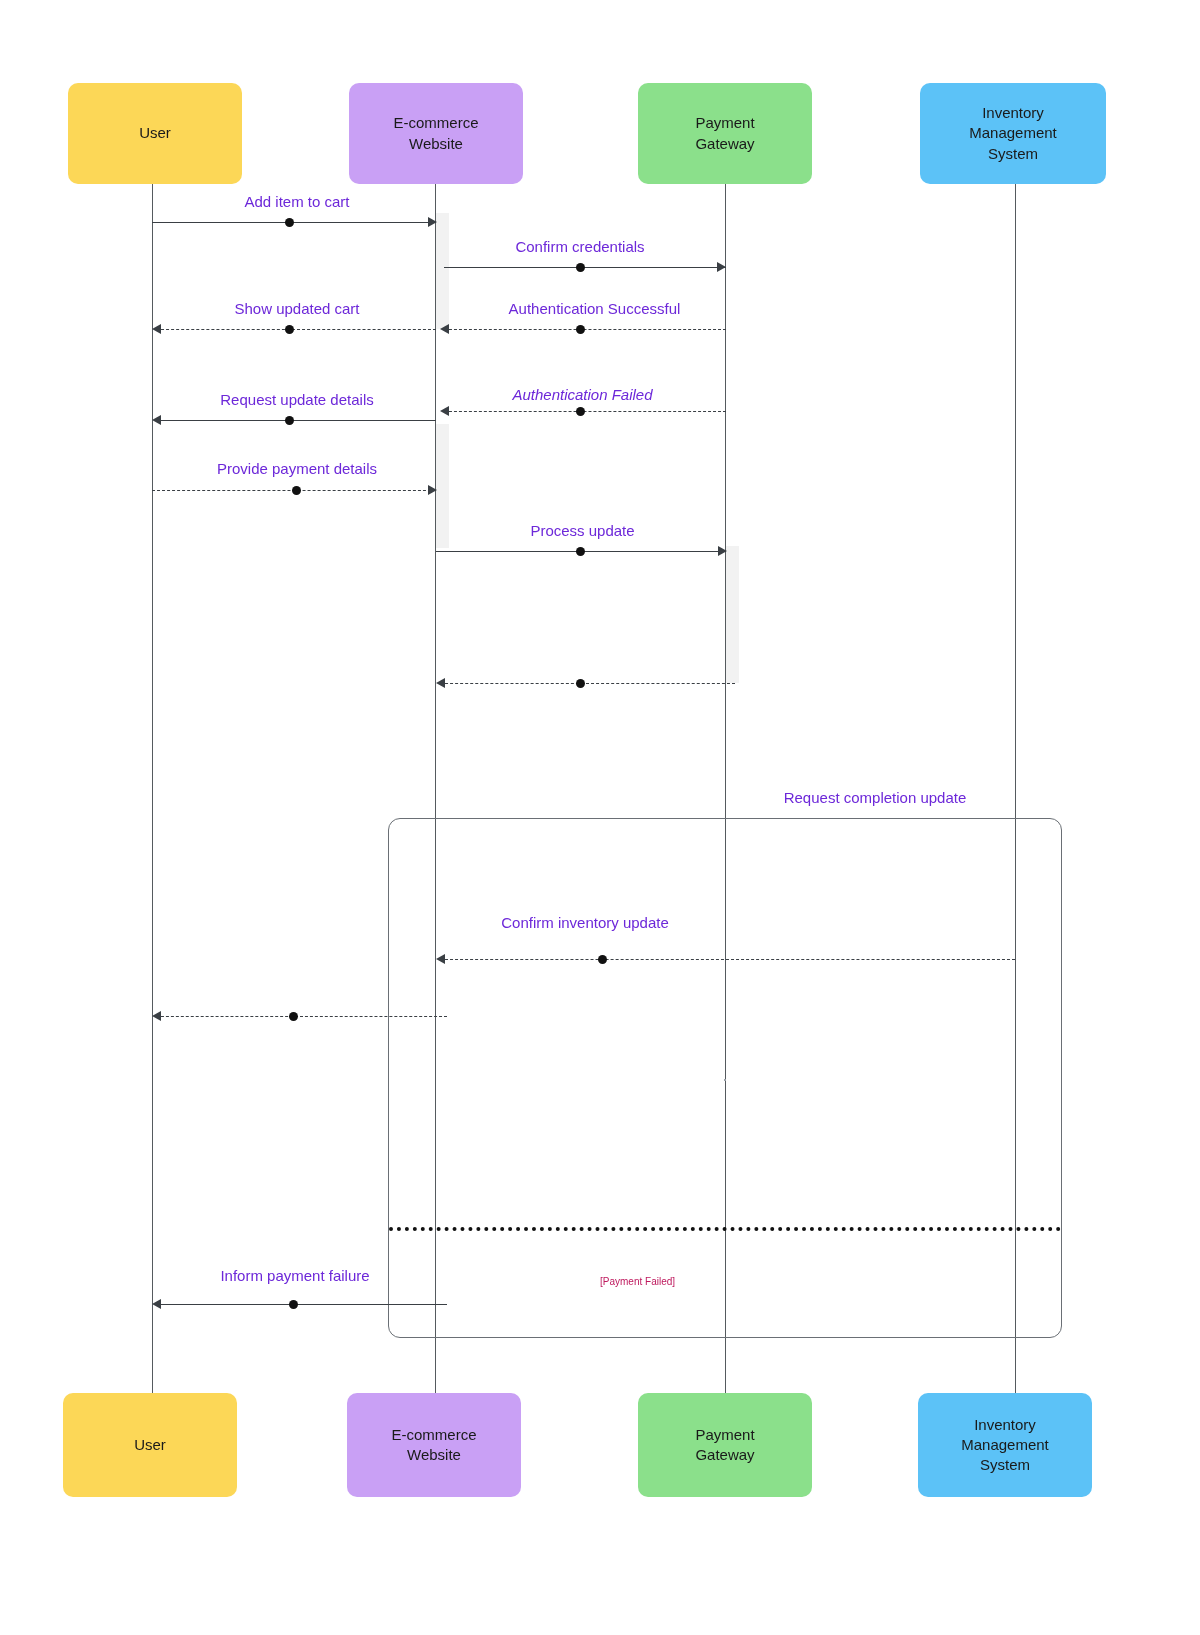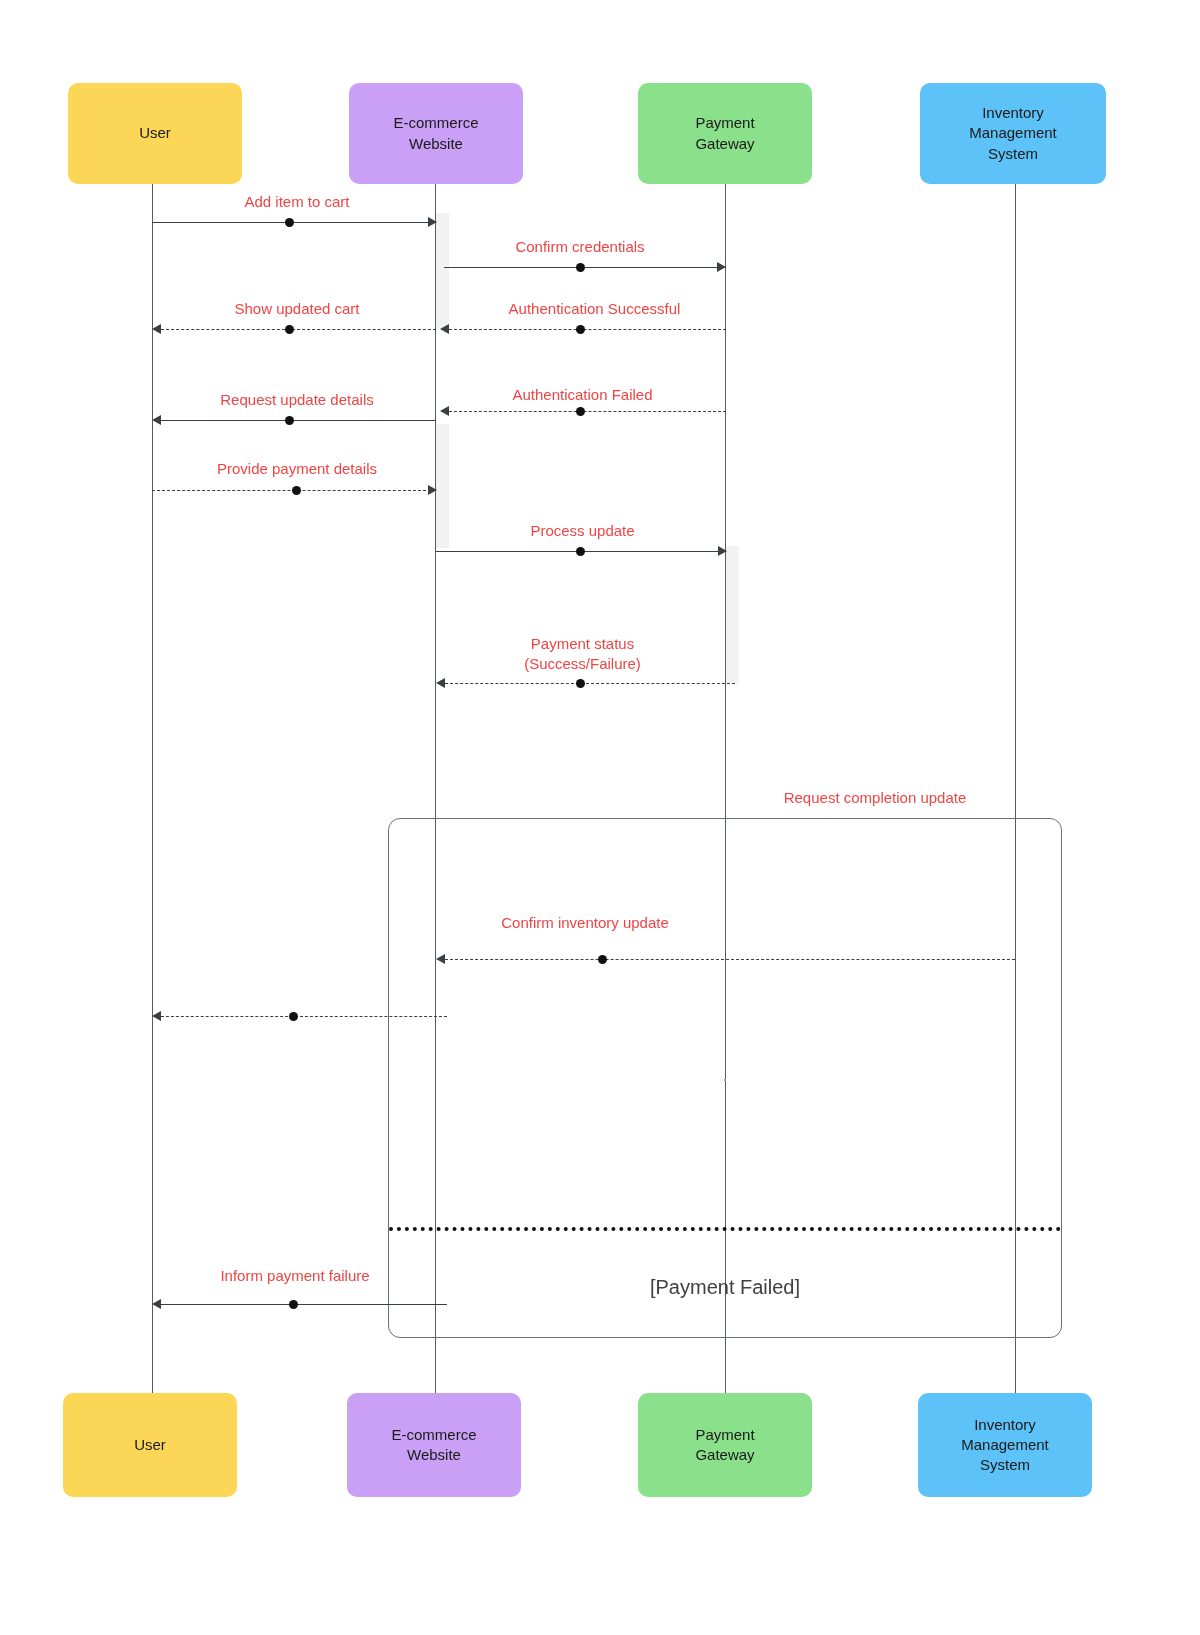--- a/index.html
+++ b/index.html
@@ -8,38 +8,38 @@
 
   .actor-box{
     position:absolute;border-radius:10px;display:flex;align-items:center;
     justify-content:center;text-align:center;color:#1a1a1a;font-size:15px;
     line-height:1.35;white-space:pre-line;box-sizing:border-box;padding:4px 6px;
   }
   .lifeline{position:absolute;width:1px;background:#555a5e;}
   .activation{position:absolute;background:#f2f2f2;width:13px;}
 
   .msg-label{
-    position:absolute;font-size:15px;color:#ef4444;text-align:center;
+    position:absolute;font-size:15px;color:#6d28d9;text-align:center;
     line-height:1.32;white-space:pre-line;
   }
   .msg-line{position:absolute;height:0;}
   .msg-line.solid{border-top:1.3px solid #3a3f44;}
   .msg-line.dashed{border-top:1.6px dashed #3a3f44;}
   .arrowhead{position:absolute;width:0;height:0;
     border-top:5px solid transparent;border-bottom:5px solid transparent;}
   .arrowhead.right{border-left:9px solid #3a3f44;}
   .arrowhead.left{border-right:9px solid #3a3f44;}
   .msg-dot{position:absolute;width:9px;height:9px;border-radius:50%;background:#111;}
 
   .fragment{
     position:absolute;border:1.1px solid #6a6f75;border-radius:12px;
     background:transparent;box-sizing:border-box;
   }
   .frag-sep{position:absolute;height:0;border-top:4px dotted #111;}
-  .frag-guard{position:absolute;font-size:20px;color:#404040;text-align:center;}
+  .frag-guard{position:absolute;font-size:10px;color:#be185d;text-align:left;}
   .stray-dot{position:absolute;width:2px;height:2px;background:#9aa0a6;}
 </style>
 </head>
 <body>
 
 <div id="stage">
 
   <div class="actor-box" style="left:68px;top:83px;width:174px;height:101px;background:#FCD757;">
     <span>User</span>
   </div>
@@ -84,37 +84,35 @@
   <div class="msg-label" style="left:467px;top:299px;width:255px;">Authentication Successful</div>
   <div class="msg-line dashed" style="left:444px;top:329px;width:282px;"></div>
   <div class="arrowhead left" style="left:440px;top:324px;"></div>
   <div class="msg-dot" style="left:576px;top:325px;"></div>
 
   <div class="msg-label" style="left:172px;top:390px;width:250px;">Request update details</div>
   <div class="msg-line solid" style="left:156px;top:420px;width:280px;"></div>
   <div class="arrowhead left" style="left:152px;top:415px;"></div>
   <div class="msg-dot" style="left:285px;top:416px;"></div>
 
-  <div class="msg-label" style="left:455px;top:385px;width:255px;">Authentication Failed</div>
+  <div class="msg-label" style="left:455px;top:385px;width:255px;font-style:italic;">Authentication Failed</div>
   <div class="msg-line dashed" style="left:444px;top:411px;width:282px;"></div>
   <div class="arrowhead left" style="left:440px;top:406px;"></div>
   <div class="msg-dot" style="left:576px;top:407px;"></div>
 
   <div class="msg-label" style="left:172px;top:459px;width:250px;">Provide payment details</div>
   <div class="msg-line dashed" style="left:152px;top:490px;width:284px;"></div>
   <div class="arrowhead right" style="left:428px;top:485px;"></div>
   <div class="msg-dot" style="left:292px;top:486px;"></div>
 
   <div class="msg-label" style="left:455px;top:521px;width:255px;">Process update</div>
   <div class="msg-line solid" style="left:436px;top:551px;width:290px;"></div>
   <div class="arrowhead right" style="left:718px;top:546px;"></div>
   <div class="msg-dot" style="left:576px;top:547px;"></div>
 
-  <div class="msg-label" style="left:455px;top:634px;width:255px;">Payment status
-(Success/Failure)</div>
   <div class="msg-line dashed" style="left:440px;top:683px;width:295px;"></div>
   <div class="arrowhead left" style="left:436px;top:678px;"></div>
   <div class="msg-dot" style="left:576px;top:679px;"></div>
 
   <div class="msg-label" style="left:745px;top:788px;width:260px;">Request completion update</div>
   <div class="msg-line solid" style="left:725px;top:818px;width:290px;"></div>
 
   <div class="fragment" style="left:388px;top:818px;width:674px;height:520px;"></div>
   <div class="frag-sep" style="left:389px;top:1227px;width:672px;"></div>
   <div class="frag-guard" style="left:600px;top:1276px;width:250px;">[Payment Failed]</div>

